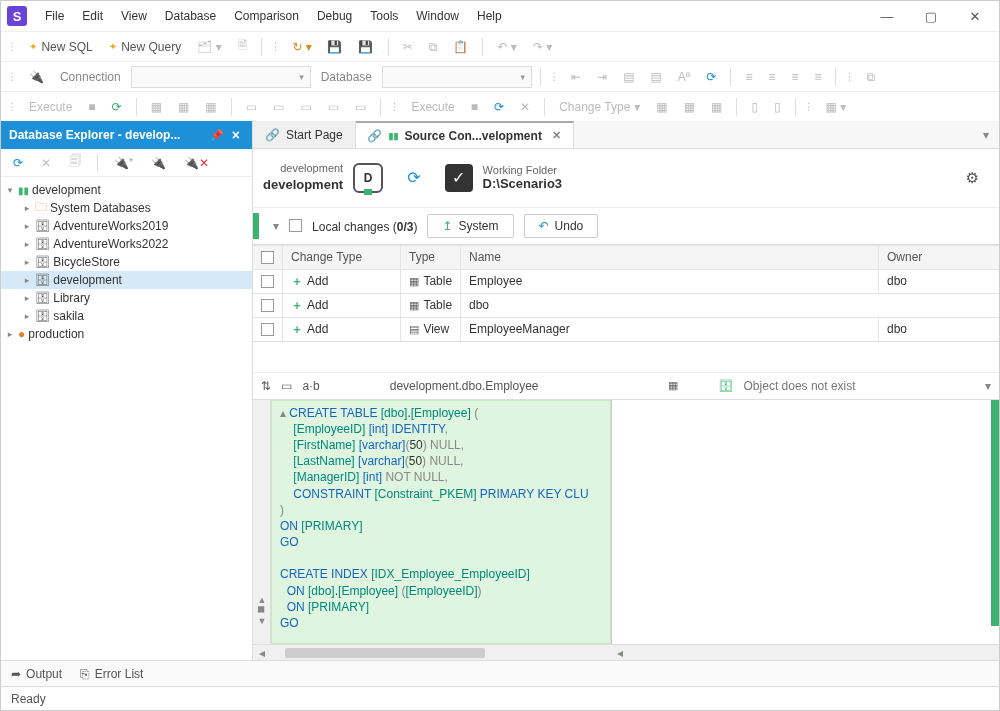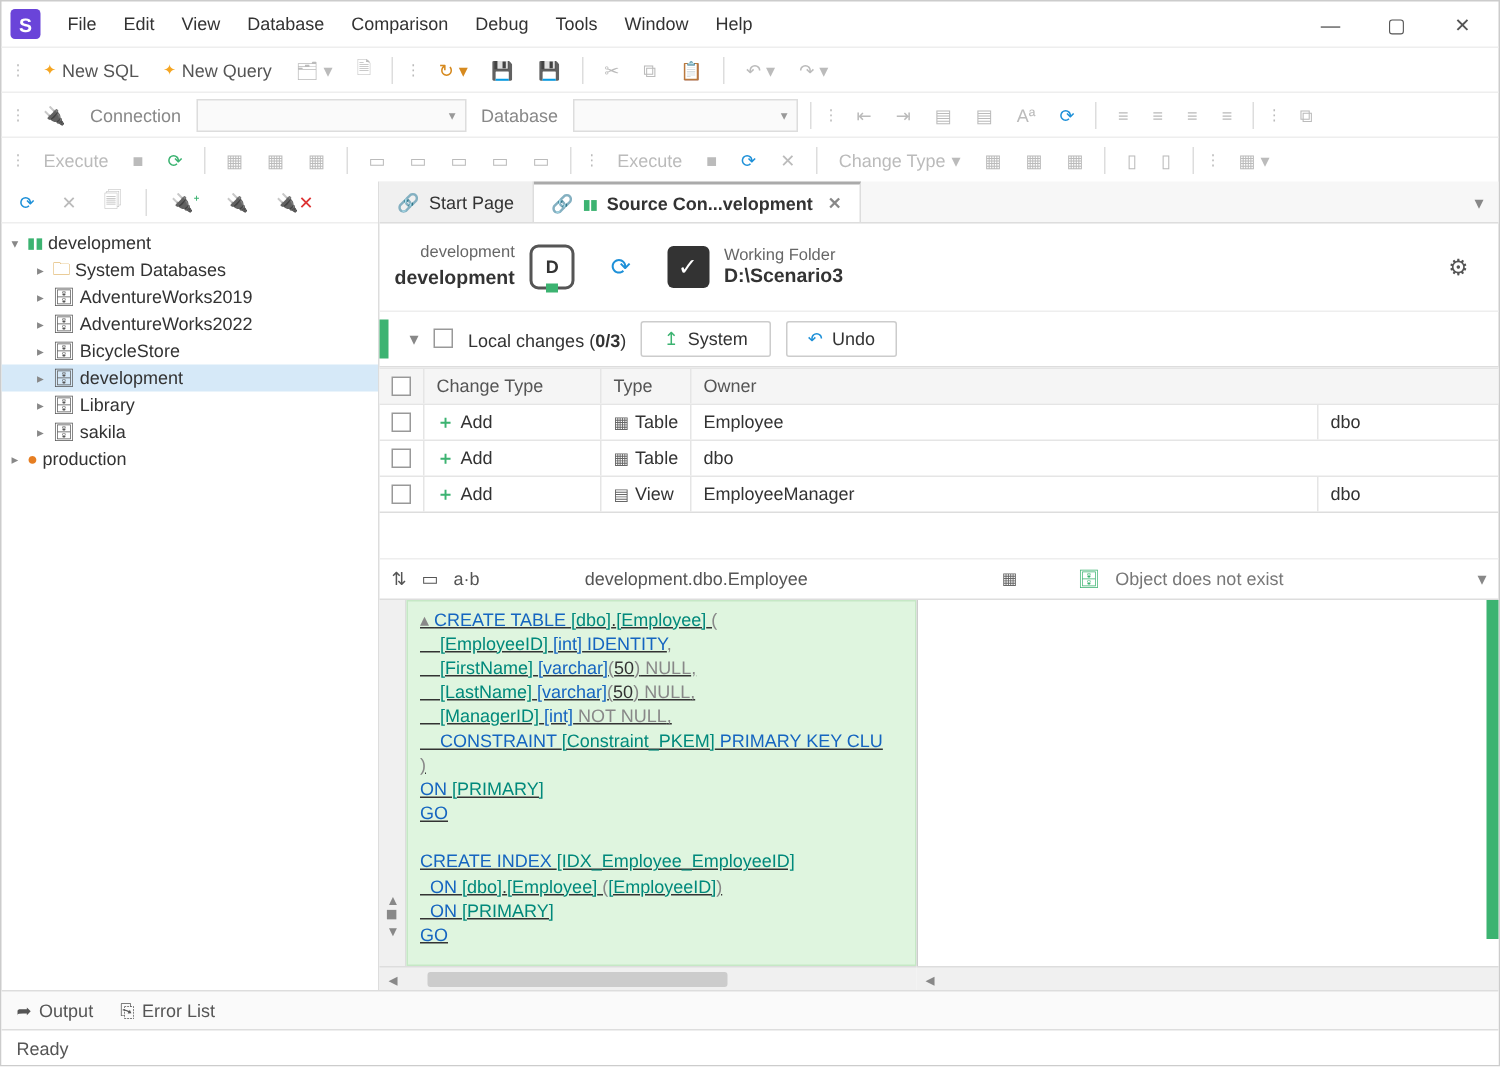--- a/index.html
+++ b/index.html
@@ -86,21 +86,21 @@
 .gc.owner { width: 120px; border-right: none; text-align: right; }
 .plus { color: #3cb371; font-weight: bold; }
 .ico-tbl { color: #666; font-size: 11px; }
 
 
 .diff-hdr { height: 28px; border-top: 1px solid #eee; border-bottom: 1px solid #ddd; display: flex; align-items: center; padding: 0 8px; gap: 10px; color: #555; margin-top: 30px; }
 .diff-hdr .crumb { margin: 0 auto 0 60px; }
 .diff-hdr .noexist { color: #777; }
 
 
-.sql-area { flex: 1; display: flex; min-height: 0; text-decoration: underline; }
+.sql-area { flex: 1; display: flex; min-height: 0; }
 .sql-left { width: 48%; display: flex; position: relative; }
 .sql-right { flex: 1; border-left: 1px solid #ccc; position: relative; background: #fff; }
 .gutter { width: 18px; background: #f0f0f0; border-right: 1px solid #ddd; }
 .sql { flex: 1; background: #dff5df; font-family: Consolas, monospace; font-size: 12px; padding: 4px 8px; white-space: pre; overflow: hidden; line-height: 1.35; border: 1px solid #c5e8c5; }
 .kw { color: #1565c0; }
 .ty { color: #1565c0; }
 .br { color: #00897b; }
 .gr { color: #888; }
 .right-stripe { position: absolute; right: 0; top: 0; bottom: 18px; width: 8px; background: #3cb371; }
 .scroll-h { height: 16px; background: #f0f0f0; border-top: 1px solid #ddd; display: flex; align-items: center; }
@@ -223,20 +223,25 @@
   <div class="tb-btn dim">▯</div>
   <div class="tb-btn dim">▯</div>
   <div class="tb-sep"></div>
   <span class="tb-grip">⋮</span>
   <div class="tb-btn dim">▦ ▾</div>
 </div>
 
 <div class="main">
 
   <div class="left">
+    <div class="left-title">
+      <span>Database Explorer - develop...</span>
+      <span class="pin">📌</span>
+      <span class="close">×</span>
+    </div>
     <div class="left-tb">
       <span class="tb-btn" style="color:#1e90d8">⟳</span>
       <span class="tb-btn dim">✕</span>
       <span class="tb-btn dim">🗐</span>
       <div class="tb-sep"></div>
       <span class="tb-btn" style="color:#3cb371">🔌⁺</span>
       <span class="tb-btn dim">🔌</span>
       <span class="tb-btn" style="color:#d33">🔌✕</span>
     </div>
     <div class="tree">
@@ -346,20 +351,21 @@
       </div>
     </div>
 
     <div class="grid">
       <div class="grid-row header">
         <div class="gc cb-col">
               <div class="cb"></div>
             </div>
         <div class="gc change">Change Type</div>
         <div class="gc type">Type</div>
+        <div class="gc name">Name</div>
         <div class="gc owner">Owner</div>
       </div>
       <div class="grid-row">
         <div class="gc cb-col">
               <div class="cb"></div>
             </div>
         <div class="gc change">
               <span class="plus">＋</span>
               <span>Add</span>
             </div>

